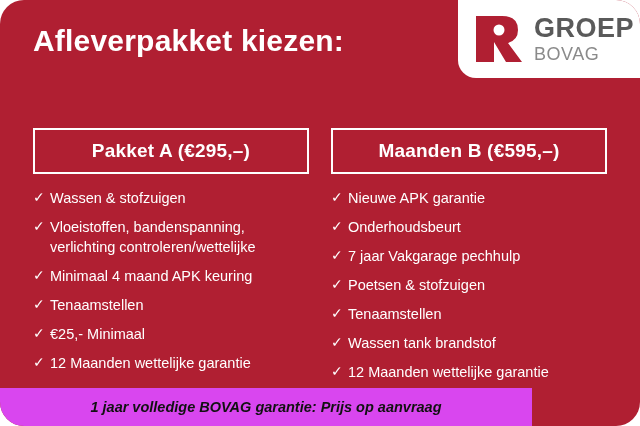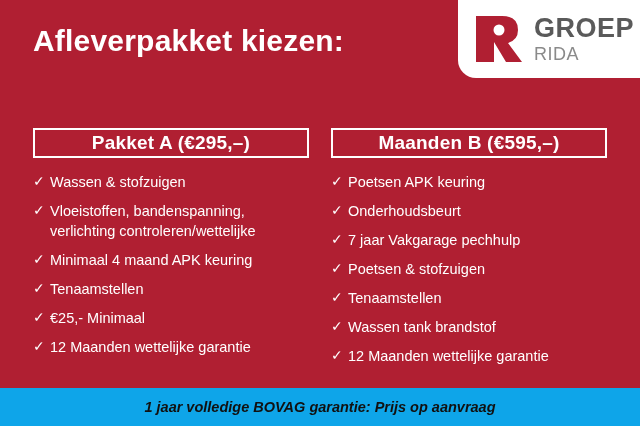--- a/index.html
+++ b/index.html
@@ -13,20 +13,21 @@
     font-family: "Liberation Sans", sans-serif;
     background: #ffffff;
   }
   .poster {
     position: relative;
     width: 640px;
     height: 426px;
     background: #b01f32;
     box-sizing: border-box;
     overflow: hidden;
+    border-radius: 24px;
   }
   
   .logo-box {
     position: absolute;
     top: 0;
     right: 0;
     width: 182px;
     height: 78px;
     background: #ffffff;
     border-bottom-left-radius: 18px;
@@ -82,21 +83,21 @@
     width: 50%;
     box-sizing: border-box;
     padding: 0 11px;
   }
   .pkg-title {
     border: 2px solid #ffffff;
     color: #ffffff;
     font-size: 19px;
     font-weight: bold;
     text-align: center;
-    padding: 2px 4px;
+    padding: 10px 4px;
     letter-spacing: 0.2px;
   }
   .feature-list {
     list-style: none;
     margin: 14px 0 0 0;
     padding: 0;
   }
   .feature-item {
     display: flex;
     align-items: flex-start;
@@ -113,23 +114,23 @@
     line-height: 1.38;
   }
   .feature-text {
     flex: 1 1 auto;
   }
   
   .footer {
     position: absolute;
     left: 0;
     bottom: 0;
-    width: 640px;
+    width: 532px;
     height: 38px;
-    background: #0ea5e9;
+    background: #d946ef;
     display: flex;
     align-items: center;
     justify-content: center;
   }
   .footer-text {
     color: #111111;
     font-size: 14.5px;
     font-weight: bold;
     font-style: italic;
   }
@@ -143,21 +144,21 @@
 
   <div class="logo-box">
     <div class="logo-mark">
       <svg width="54" height="54" viewBox="0 0 54 54">
         <path d="M4 4 L30 4 Q46 4 46 18 Q46 28 36 31 L50 50 L34 50 L22 30 L22 50 L4 50 Z" fill="#b01f32"></path>
         <circle cx="27" cy="18" r="5.5" fill="#ffffff"></circle>
       </svg>
     </div>
     <div class="logo-text">
       <div class="logo-title">GROEP</div>
-      <div class="logo-sub">RIDA</div>
+      <div class="logo-sub">BOVAG</div>
     </div>
   </div>
 
   <div class="columns">
 
     <div class="column">
       <div class="pkg-title">Pakket A (€295,–)</div>
       <ul class="feature-list">
         <li class="feature-item">
           <span class="check">✓</span>
@@ -184,21 +185,21 @@
           <span class="feature-text">12 Maanden wettelijke garantie</span>
         </li>
       </ul>
     </div>
 
     <div class="column">
       <div class="pkg-title">Maanden B (€595,–)</div>
       <ul class="feature-list">
         <li class="feature-item">
           <span class="check">✓</span>
-          <span class="feature-text">Poetsen APK keuring</span>
+          <span class="feature-text">Nieuwe APK garantie</span>
         </li>
         <li class="feature-item">
           <span class="check">✓</span>
           <span class="feature-text">Onderhoudsbeurt</span>
         </li>
         <li class="feature-item">
           <span class="check">✓</span>
           <span class="feature-text">7 jaar Vakgarage pechhulp</span>
         </li>
         <li class="feature-item">

